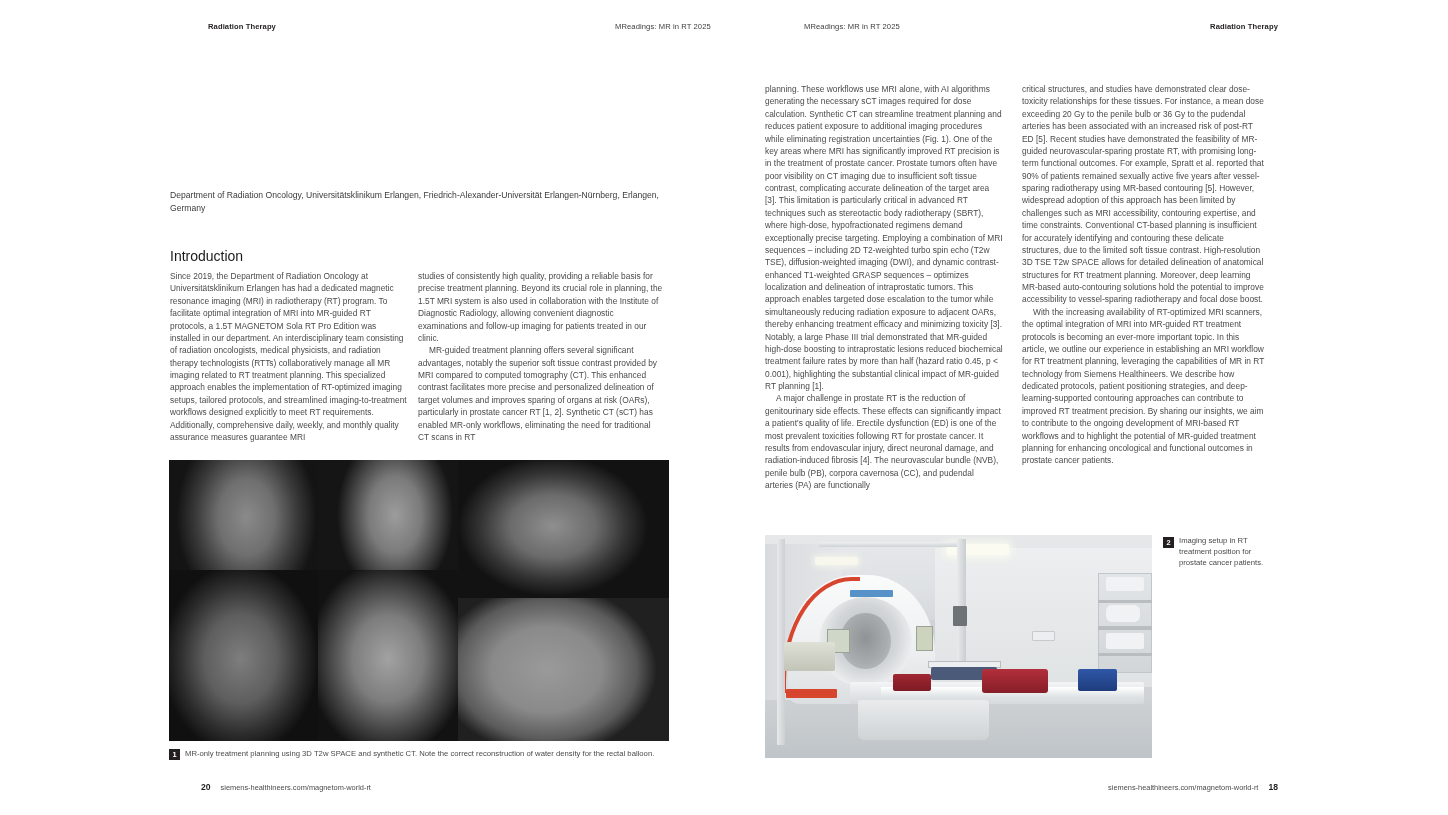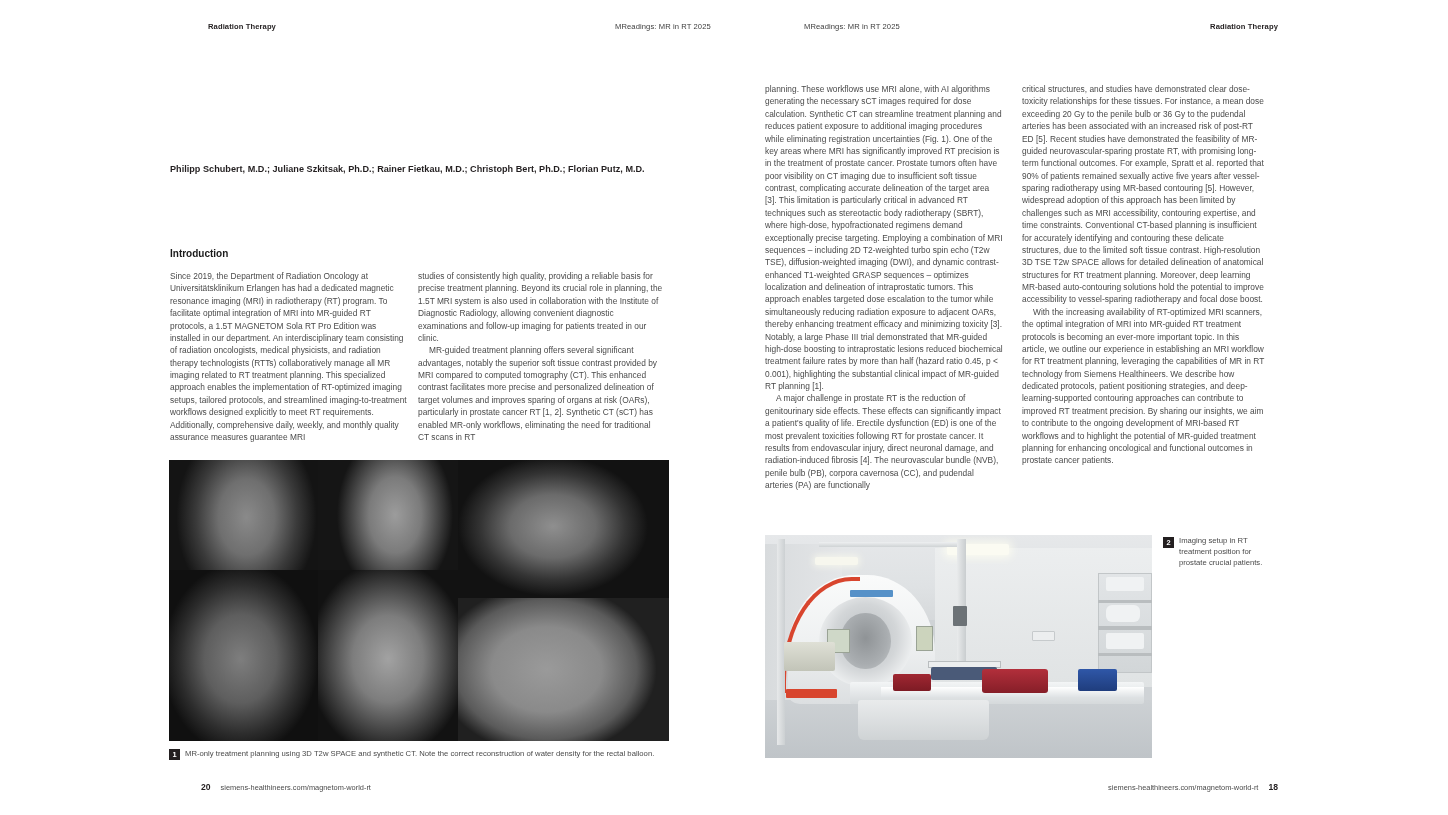--- a/index.html
+++ b/index.html
@@ -62,22 +62,22 @@
     left: 170px; top: 189px;
     width: 500px;
     font-size: 8.6px;
     line-height: 1.5;
     color: #3a3a3a;
   }
 
   .section-head {
     position: absolute;
     left: 170px; top: 248px;
-    font-size: 10px;
-    font-weight: 700;
+    font-size: 14px;
+    font-weight: 400;
     color: #1a1a1a;
   }
 
   
   .col {
     position: absolute;
     font-size: 8.35px;
     line-height: 1.485;
     color: #4a4a4a;
     text-align: left;
@@ -259,21 +259,21 @@
 
 <div class="spread">
 
   <div class="runhead left-out">Radiation Therapy</div>
   <div class="runhead left-in">MReadings: MR in RT 2025</div>
   <div class="runhead right-in">MReadings: MR in RT 2025</div>
   <div class="runhead right-out">Radiation Therapy</div>
 
   <div class="page-left">
 
-    <div class="authors">Philipp Schubert, M.D.; Juliane Szkitsak, Ph.D.; Rainer Fietkau, M.D.; Christoph Bert, Ph.D.; Florian Putz, M.D.</div>
+    <div class="affiliation">Department of Radiation Oncology, Universitätsklinikum Erlangen, Friedrich-Alexander-Universität Erlangen-Nürnberg, Erlangen, Germany</div>
     <h2 class="section-head">Introduction</h2>
 
     <div class="col col-l1">
       <p>Since 2019, the Department of Radiation Oncology at Universitätsklinikum Erlangen has had a dedicated magnetic resonance imaging (MRI) in radiotherapy (RT) program. To facilitate optimal integration of MRI into MR-guided RT protocols, a 1.5T MAGNETOM Sola RT Pro Edition was installed in our department. An interdisciplinary team consisting of radiation oncologists, medical physicists, and radiation therapy technologists (RTTs) collaboratively manage all MR imaging related to RT treatment planning. This specialized approach enables the implementation of RT-optimized imaging setups, tailored protocols, and streamlined imaging-to-treatment workflows designed explicitly to meet RT requirements. Additionally, comprehensive daily, weekly, and monthly quality assurance measures guarantee MRI</p>
     </div>
 
     <div class="col col-l2">
       <p>studies of consistently high quality, providing a reliable basis for precise treatment planning. Beyond its crucial role in planning, the 1.5T MRI system is also used in collaboration with the Institute of Diagnostic Radiology, allowing convenient diagnostic examinations and follow-up imaging for patients treated in our clinic.</p>
       <p>MR-guided treatment planning offers several significant advantages, notably the superior soft tissue contrast provided by MRI compared to computed tomography (CT). This enhanced contrast facilitates more precise and personalized delineation of target volumes and improves sparing of organs at risk (OARs), particularly in prostate cancer RT [1, 2]. Synthetic CT (sCT) has enabled MR-only workflows, eliminating the need for traditional CT scans in RT</p>
     </div>
@@ -355,20 +355,20 @@
       <div class="pad-red1"></div>
       <div class="pad-red2"></div>
       <div class="pad-blue"></div>
       <div class="headrest"></div>
       <div class="warn"></div>
     </div>
   </div>
 
   <div class="cap cap2">
     <span class="cap-num">2</span>
-      <span class="cap-txt">Imaging setup in RT treatment position for prostate crucial patients.</span>
+      <span class="cap-txt">Imaging setup in RT treatment position for prostate cancer patients.</span>
   </div>
 
   <div class="footer footer-right">
     <span>siemens-healthineers.com/magnetom-world-rt</span><span class="pg-num">18</span>
   </div>
 
 </div>
 
 </body></html>

